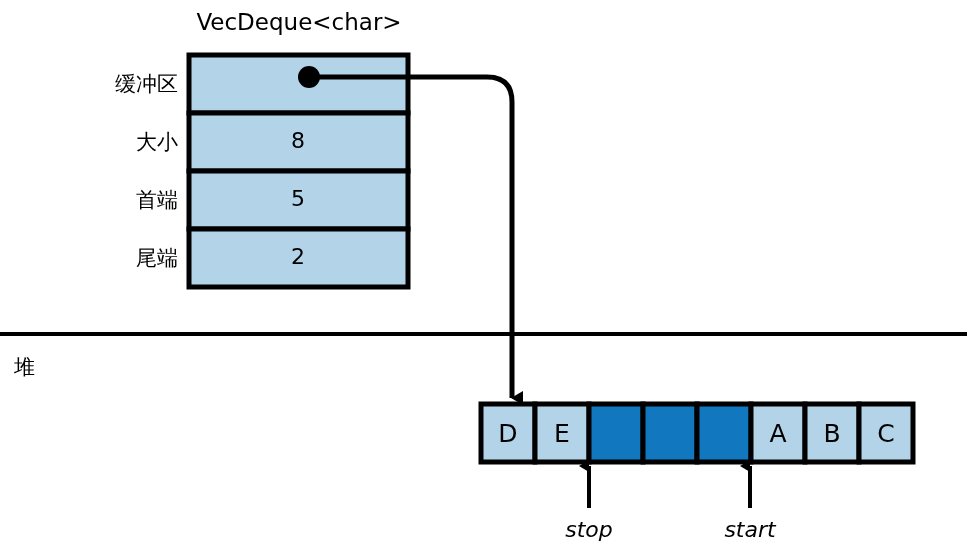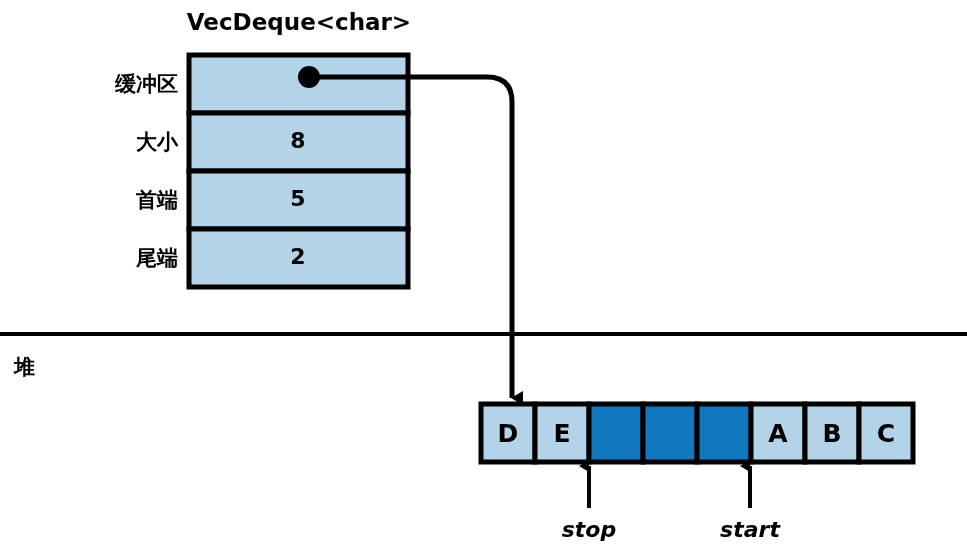--- a/index.html
+++ b/index.html
@@ -11,21 +11,20 @@
     width: 967px;
     height: 549px;
     font-family: "DejaVu Sans", "Liberation Sans", sans-serif;
     color: #000000;
     overflow: hidden;
   }
   #stage {
     position: relative;
     width: 967px;
     height: 414px;
-    font-weight: bold;
   }
   #diagram-svg {
     position: absolute;
     left: 0;
     top: 0;
     width: 967px;
     height: 549px;
   }
   .txt {
     font-family: "DejaVu Sans", "Liberation Sans", sans-serif;

